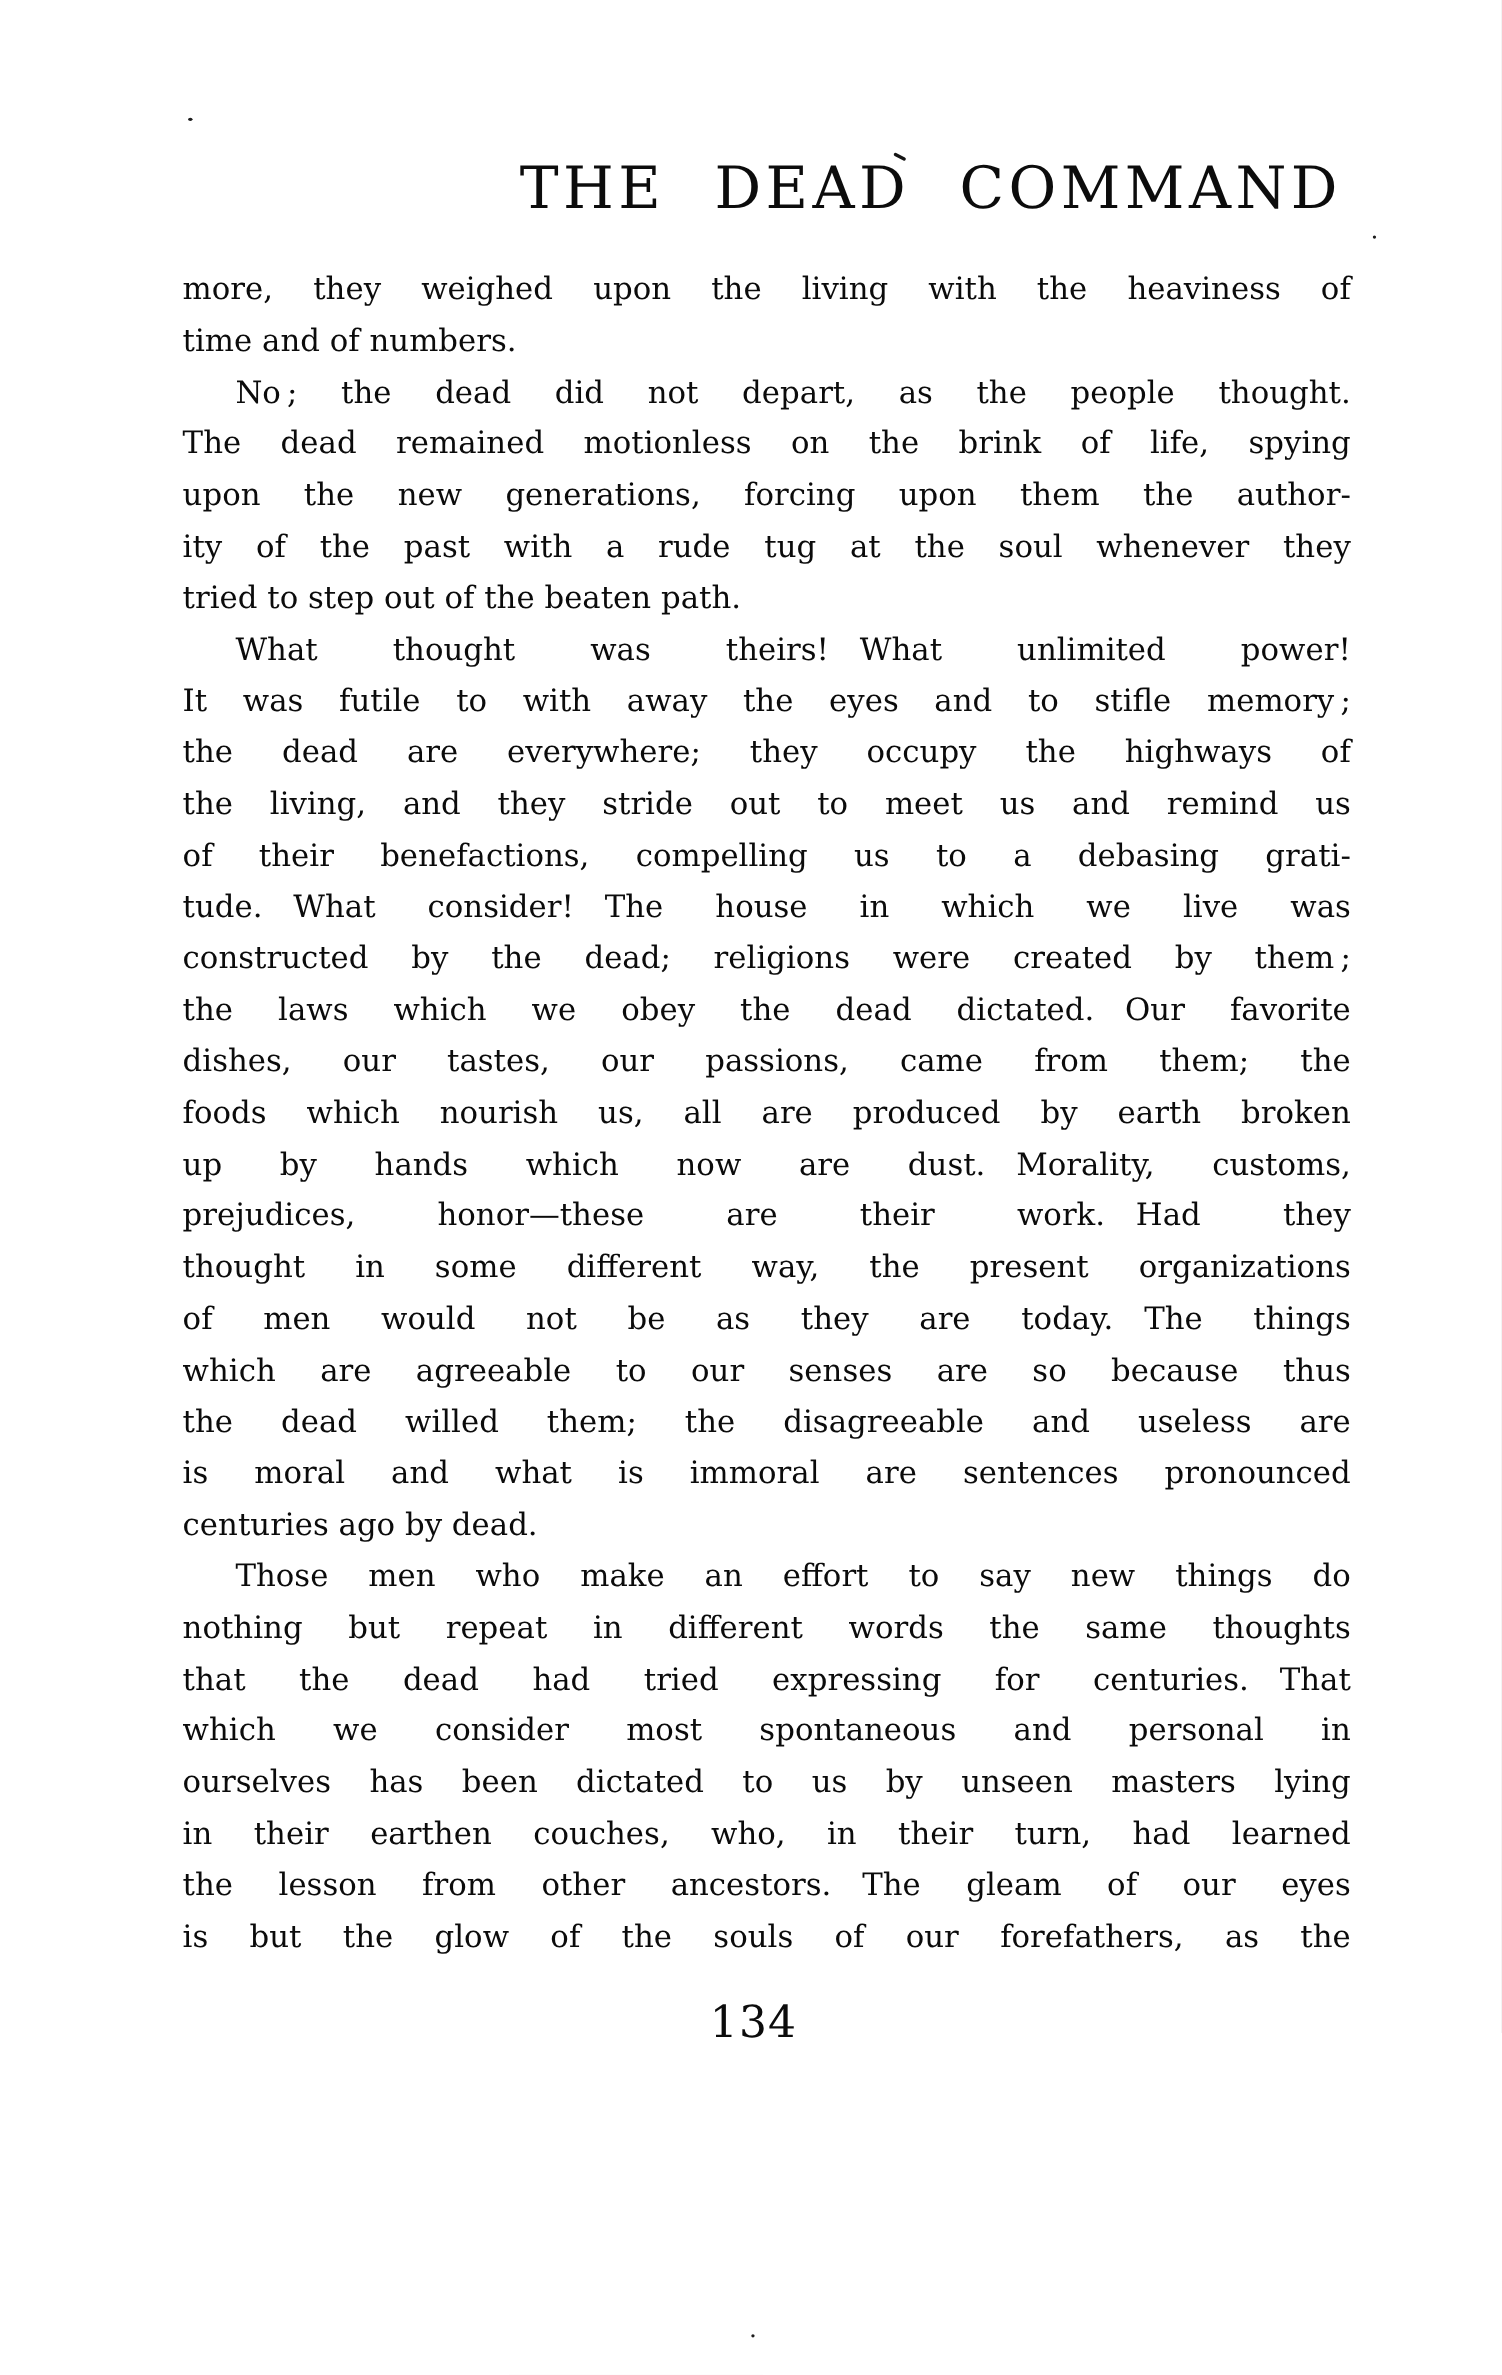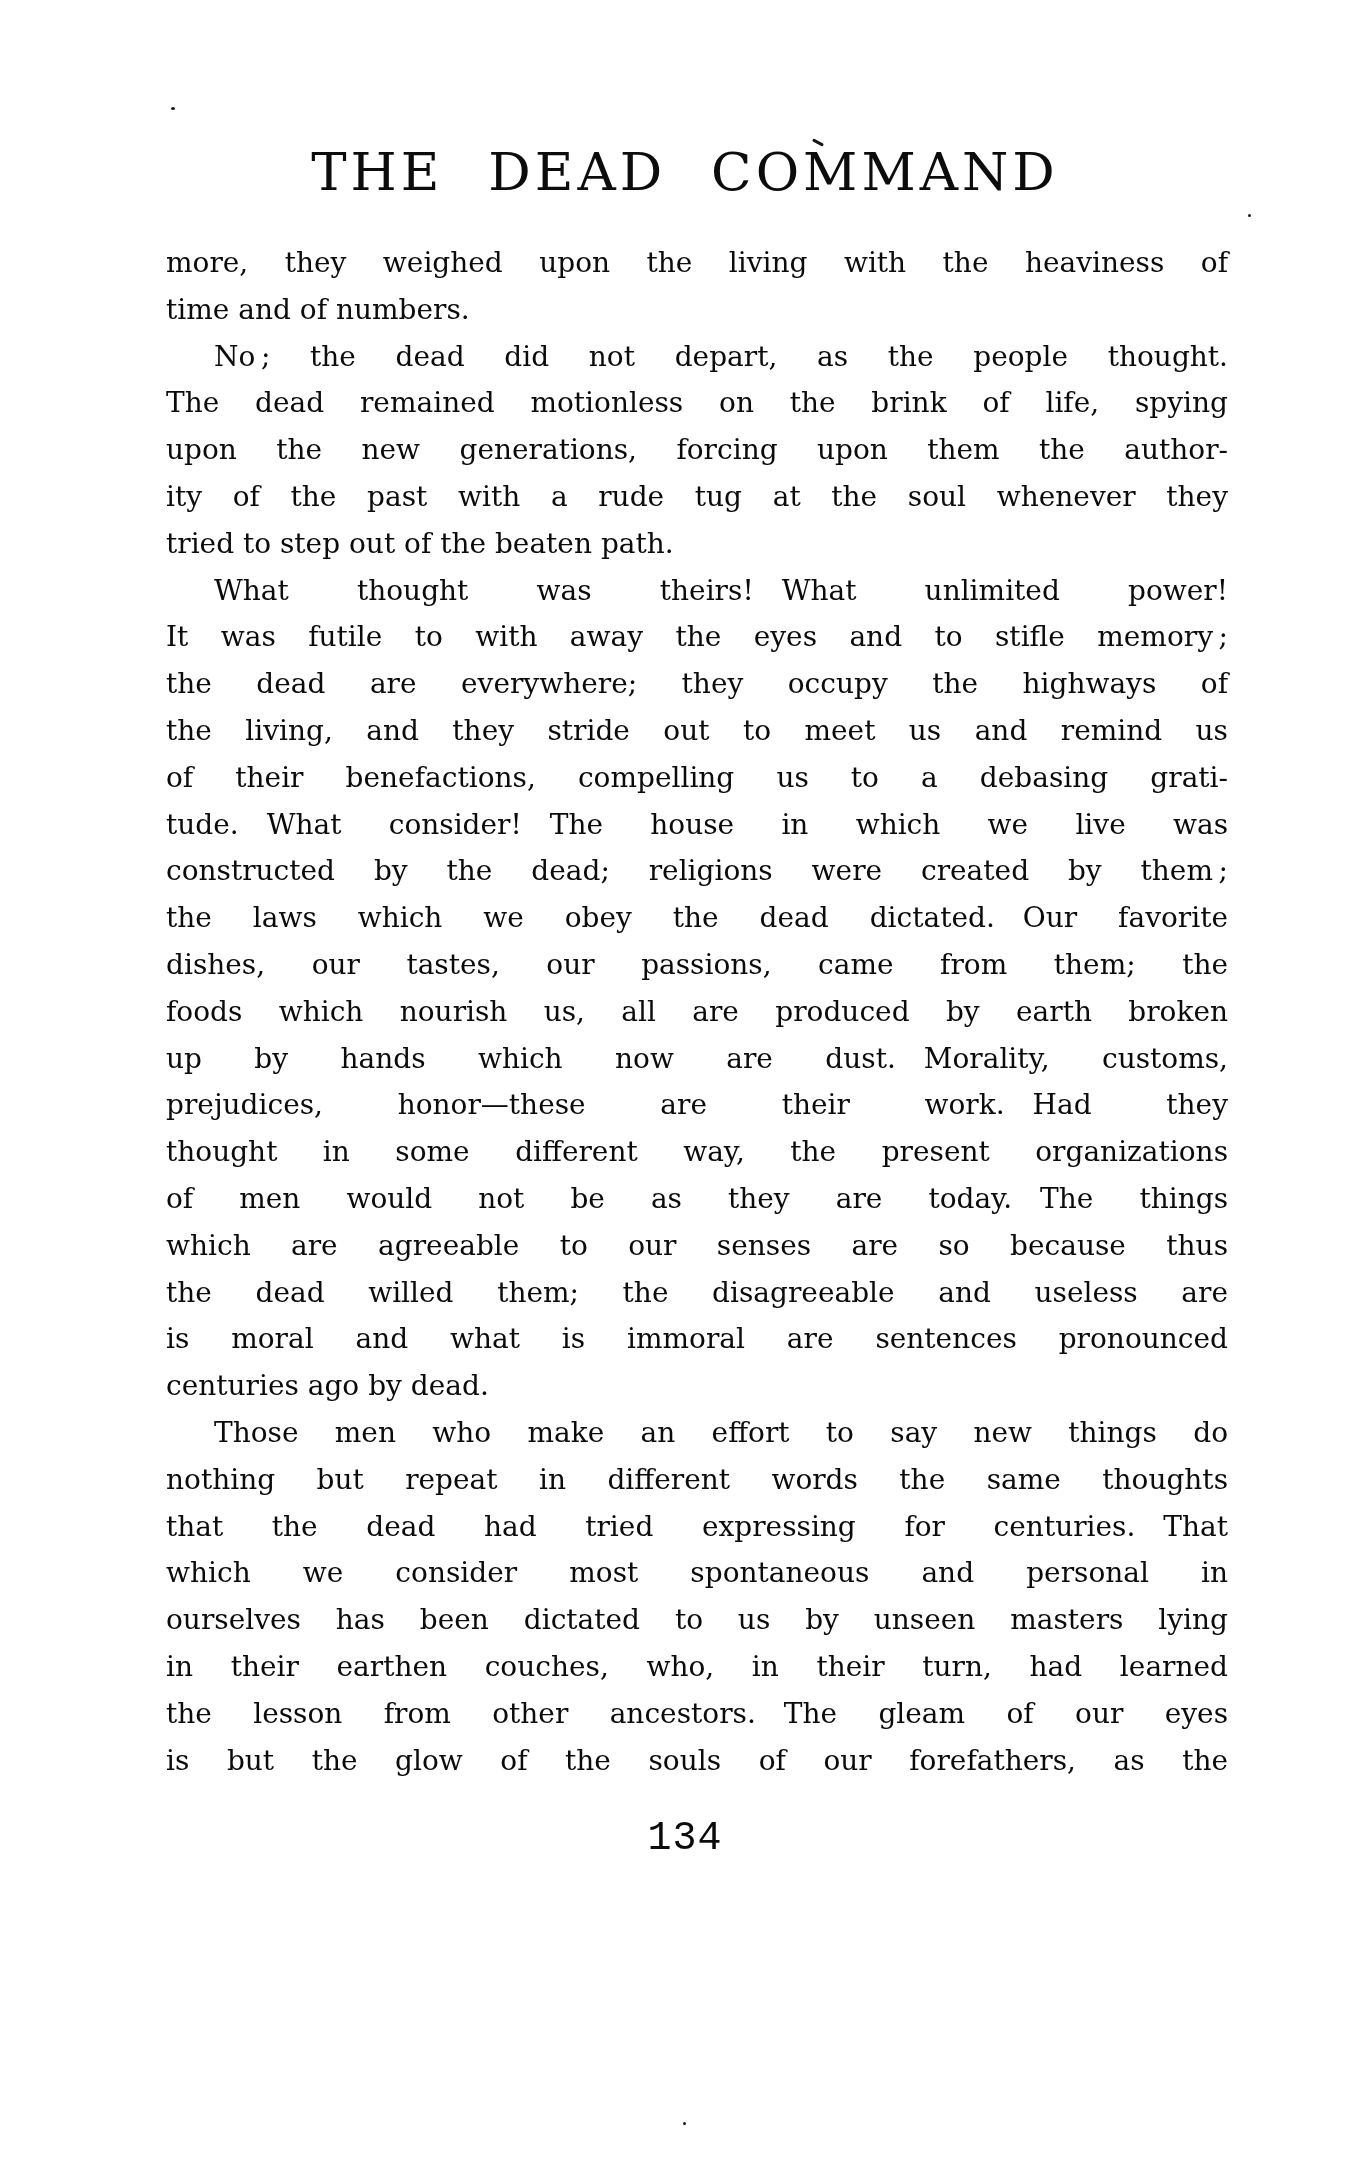--- a/index.html
+++ b/index.html
@@ -10,21 +10,21 @@
     background: #ffffff;
     font-family: "DejaVu Serif", "Liberation Serif", serif;
     color: #0b0b0b;
     overflow: hidden;
   }
   .title {
     position: absolute;
     left: 150px;
     top: 144px;
     width: 1070px;
-    text-align: center;
+    text-align: right;
     font-size: 53px;
     line-height: 56px;
     letter-spacing: 4px;
     word-spacing: 24px;
     white-space: nowrap;
     color: #0c0c0c;
   }
   .body-block {
     position: absolute;
     left: 166px;
@@ -44,21 +44,20 @@
   .line.pend { text-align-last: left; }
   .pagenum {
     position: absolute;
     left: 150px;
     top: 1816px;
     width: 1070px;
     text-align: center;
     font-size: 40px;
     line-height: 46px;
     letter-spacing: 1px;
-    font-family: Liberation Mono, monospace;
   }
   .speck {
     position: absolute;
     background: #1c1c1c;
     border-radius: 50%;
   }
   .accent-mark {
     position: absolute;
     left: 812px;
     top: 141px;

